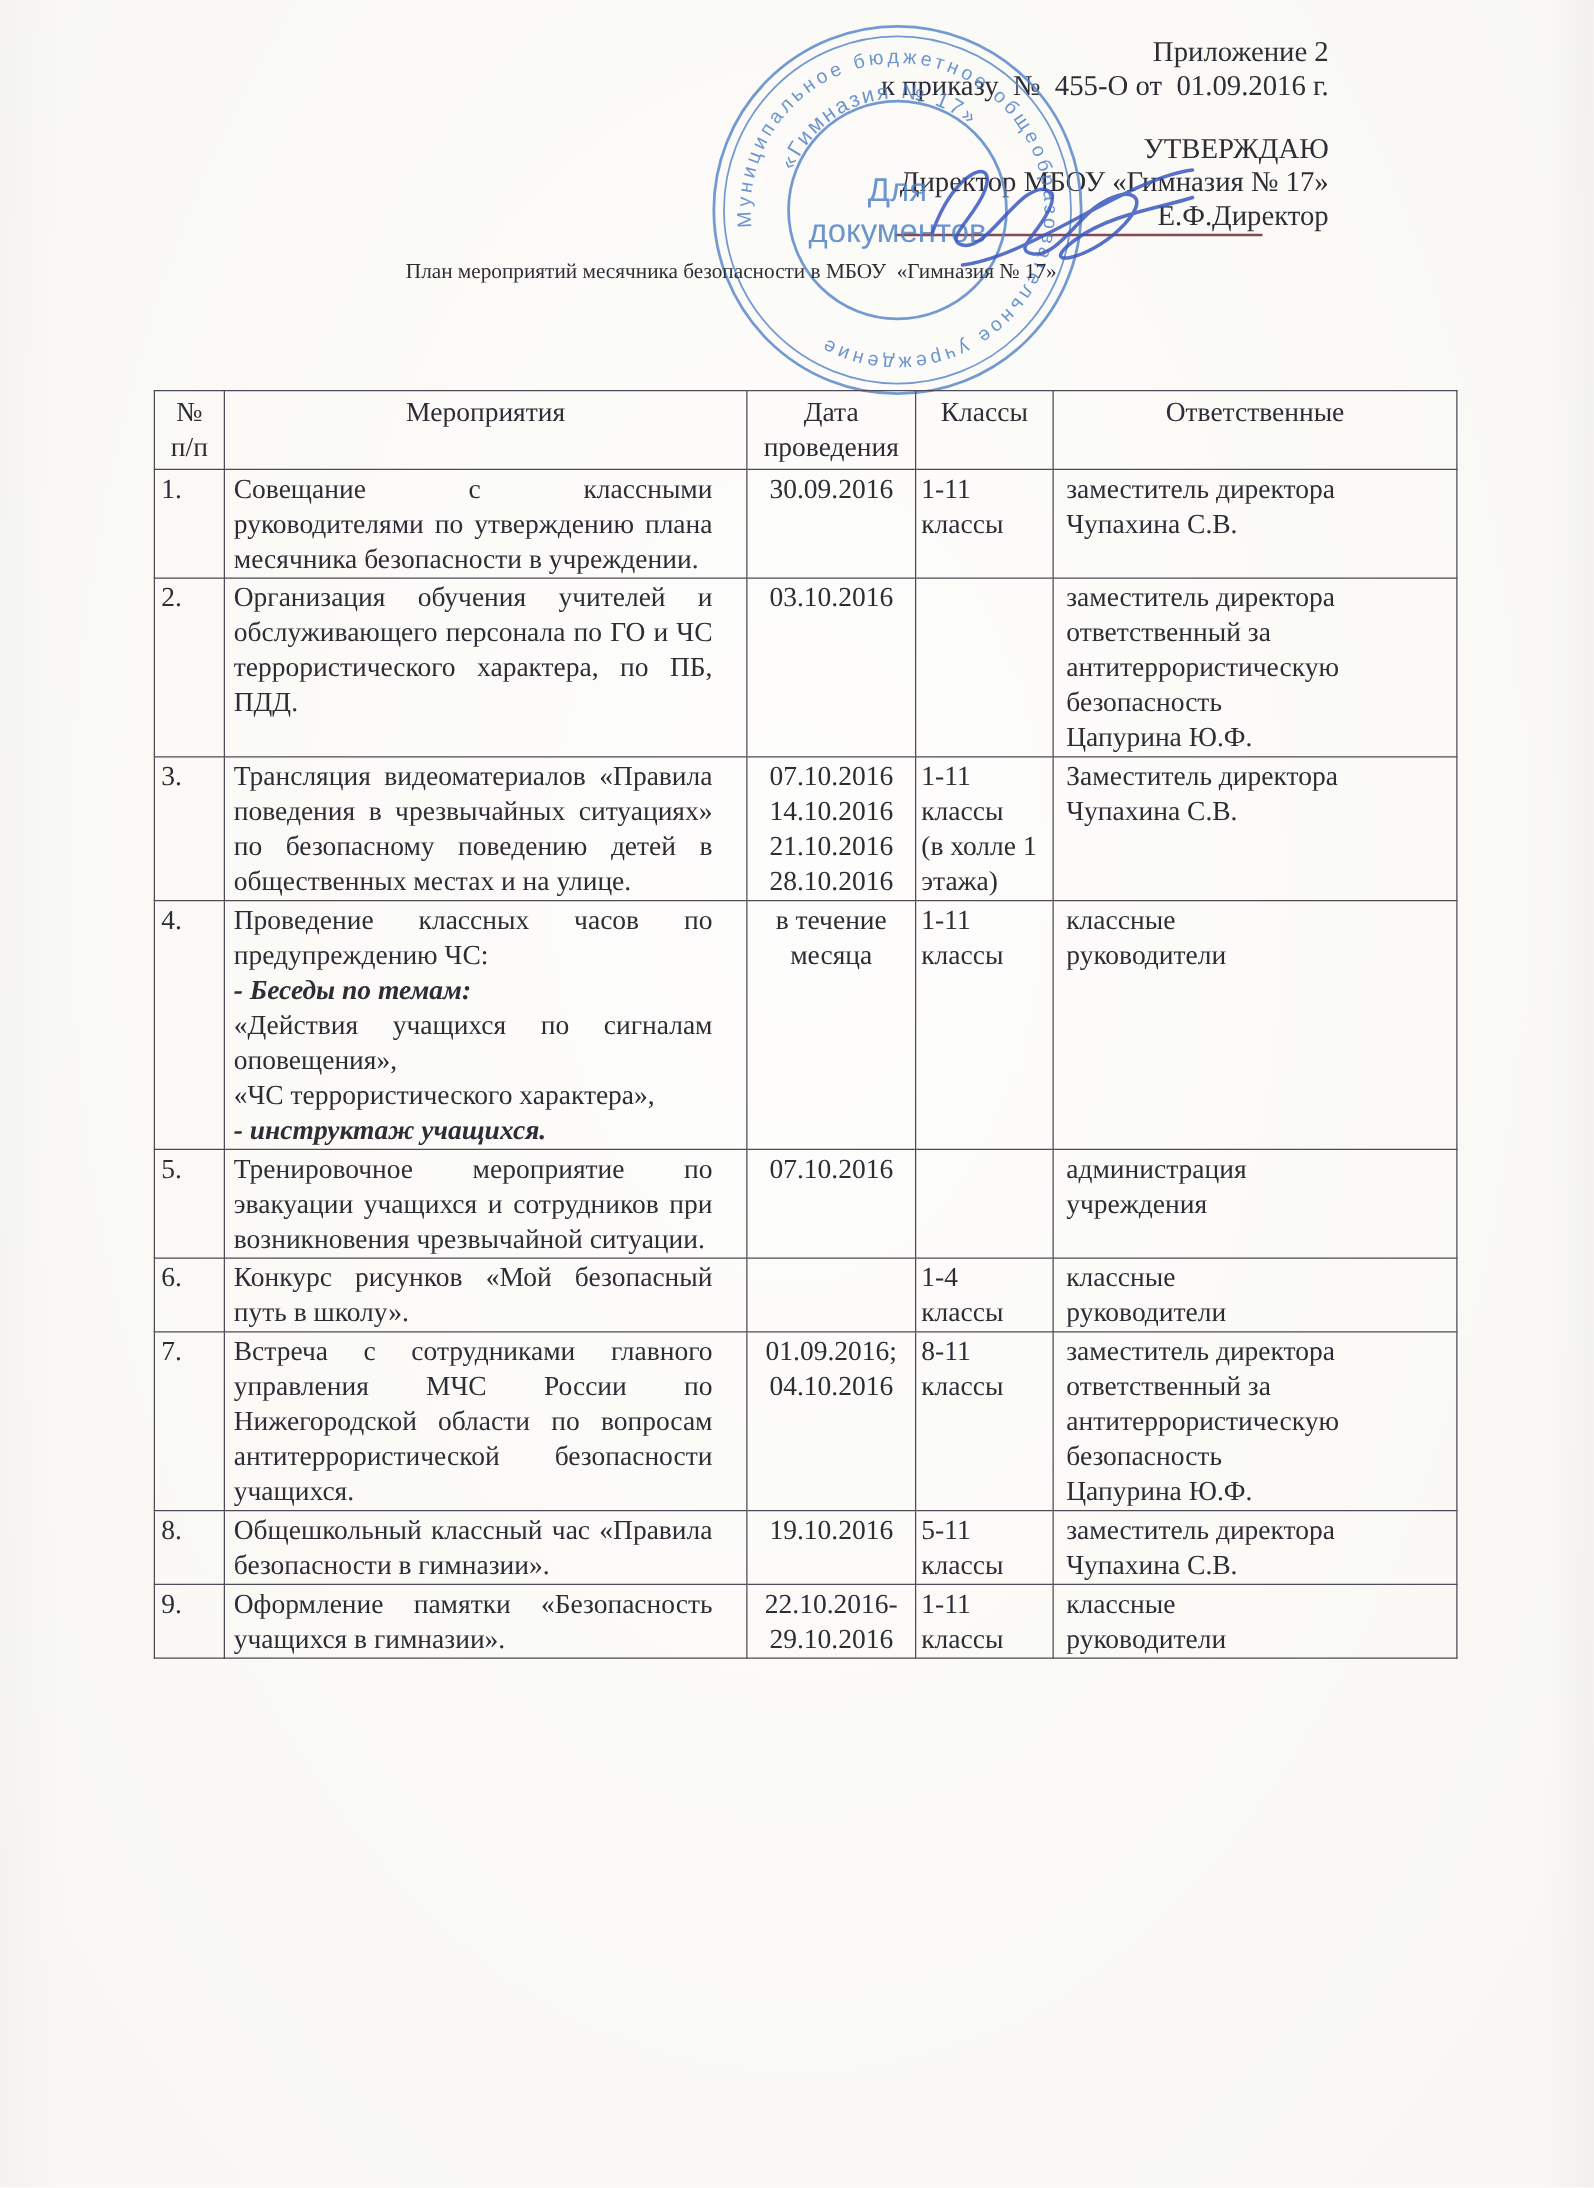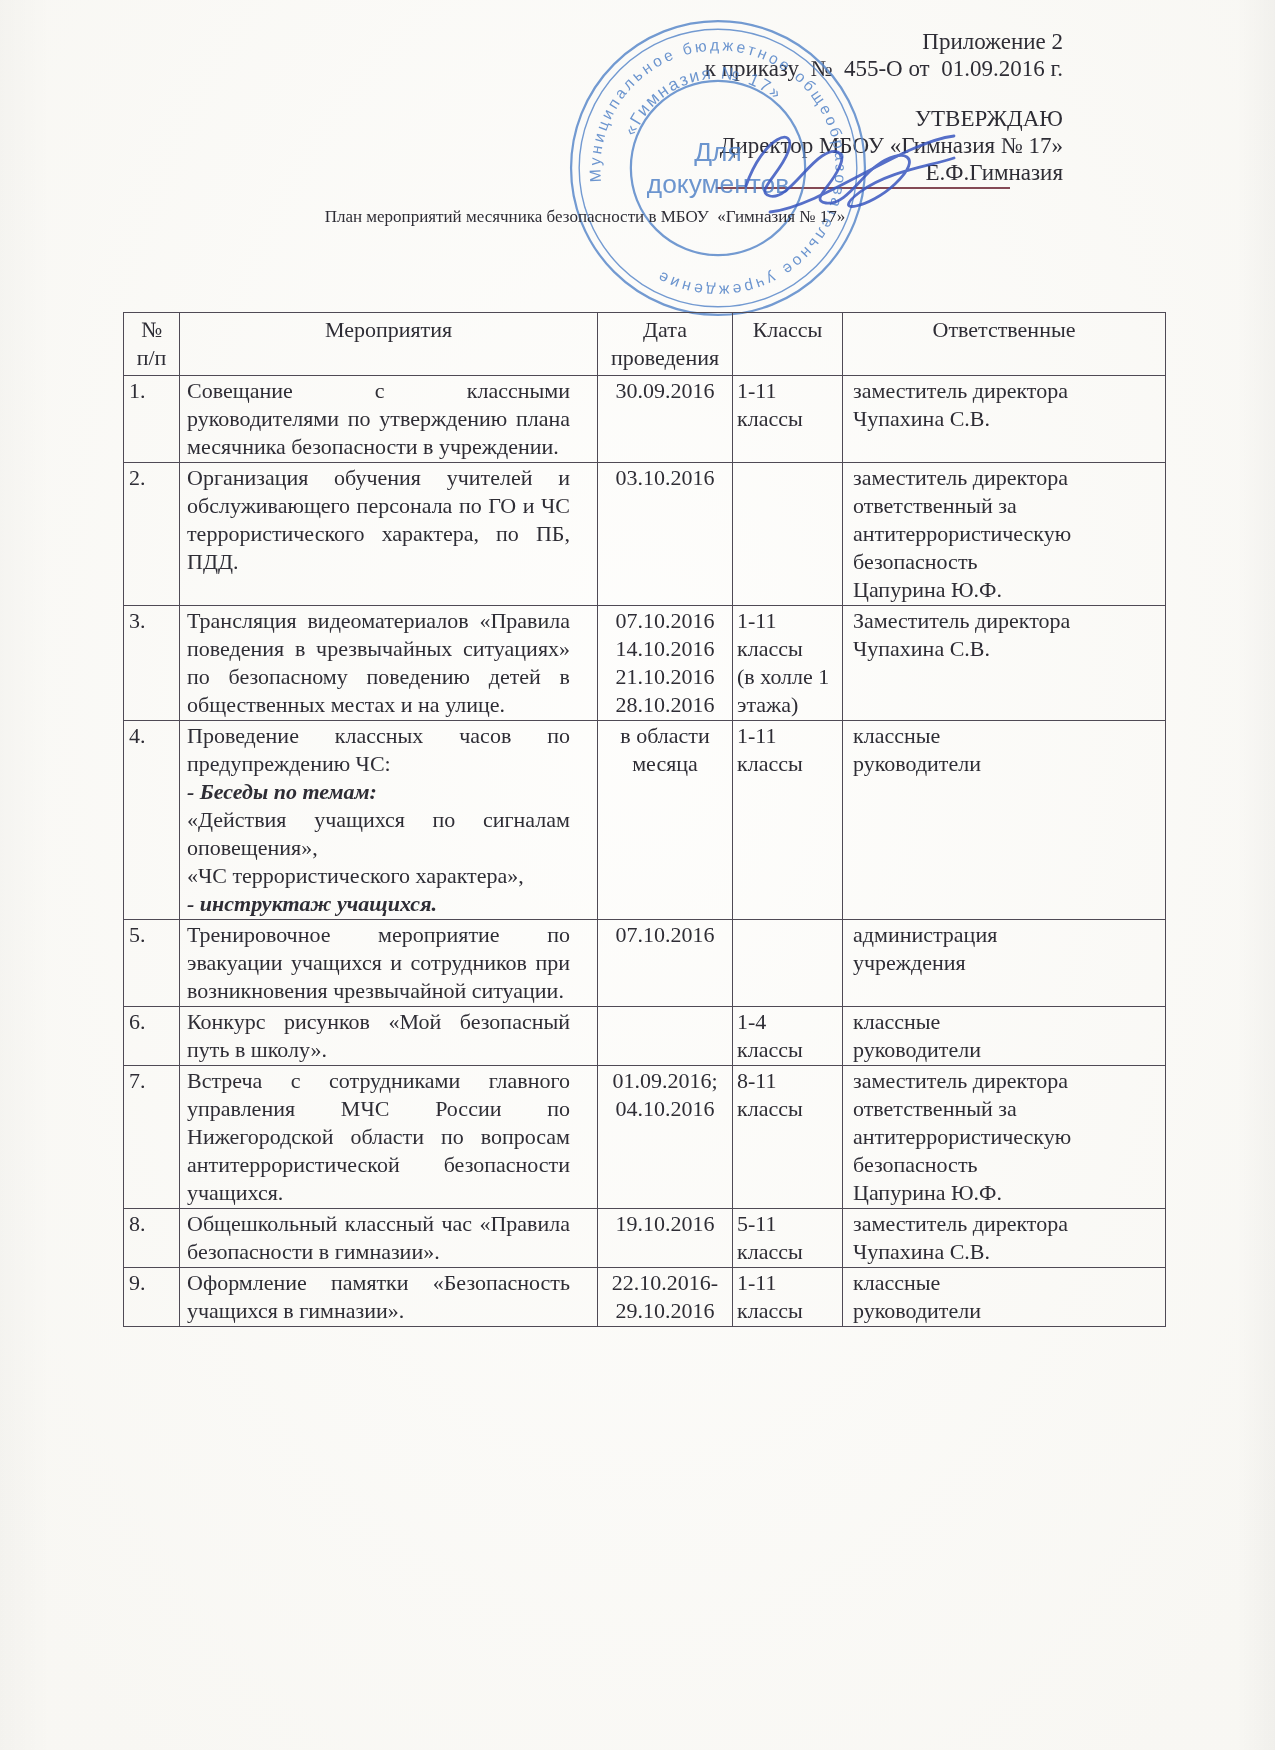--- a/index.html
+++ b/index.html
@@ -66,21 +66,21 @@
 </head>
 <body>
 
 <div class="scan-tint"></div>
 
 <div class="top-right">
   <div class="line">Приложение 2</div>
   <div class="line">к приказу  №  455-О от  01.09.2016 г.</div>
   <div class="line approve-gap">УТВЕРЖДАЮ</div>
   <div class="line">Директор МБОУ «Гимназия № 17»</div>
-  <div class="line">Е.Ф.Гимназия</div>
+  <div class="line">Е.Ф.Директор</div>
 </div>
 
 <div class="sig-underline"></div>
 
 <svg class="stamp" viewBox="0 0 300 300">
   <g fill="none" stroke="#5585c9">
     <circle cx="150" cy="150" r="145" stroke-width="2.2"></circle>
     <circle cx="150" cy="150" r="137" stroke-width="1.4"></circle>
     <circle cx="150" cy="150" r="86" stroke-width="2.2"></circle>
   </g>
@@ -165,21 +165,21 @@
     </tr>
     <tr>
       <td class="c-num">4.</td>
       <td class="c-act">
         <div>Проведение классных часов по предупреждению ЧС:</div>
         <div class="p-bi">- Беседы по темам:</div>
         <div>«Действия учащихся по сигналам оповещения»,</div>
         <div>«ЧС террористического характера»,</div>
         <div class="p-bi">- инструктаж учащихся.</div>
       </td>
-      <td class="c-date">в области
+      <td class="c-date">в течение
 месяца</td>
       <td class="c-cls">1-11
 классы</td>
       <td class="c-resp">классные
 руководители</td>
     </tr>
     <tr>
       <td class="c-num">5.</td>
       <td class="c-act">Тренировочное мероприятие по эвакуации учащихся и сотрудников при возникновения чрезвычайной ситуации.</td>
       <td class="c-date">07.10.2016</td>

